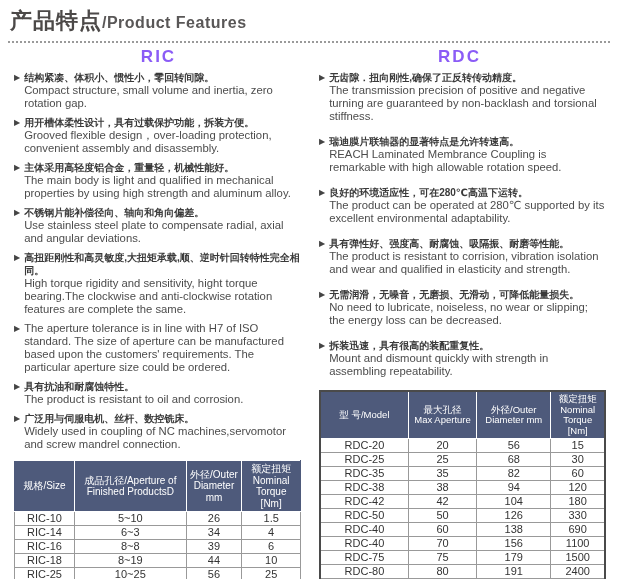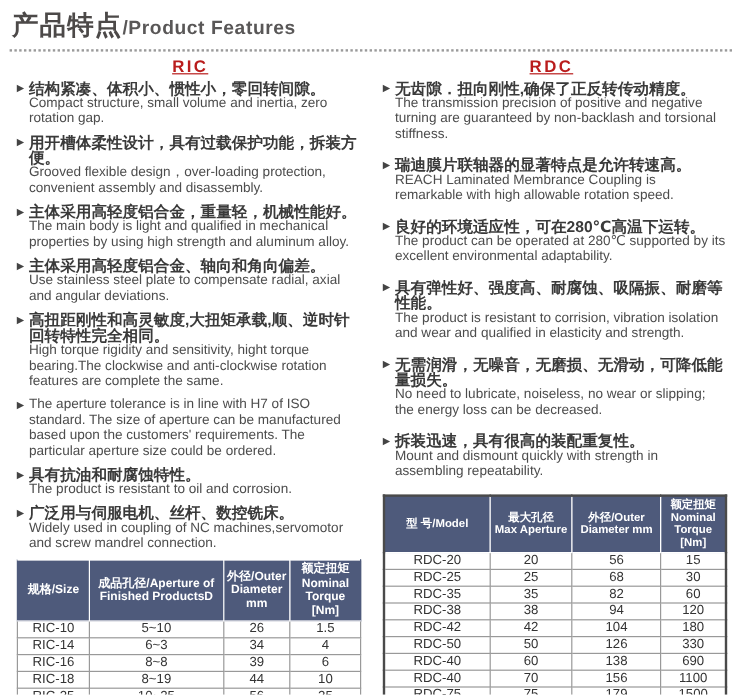--- a/index.html
+++ b/index.html
@@ -6,38 +6,38 @@
   body { background:#fff; font-family:"Liberation Sans","DejaVu Sans",sans-serif; }
   .page { width:618px; height:579px; background:#fff; overflow:hidden; padding:4px 8px 17px 8px; }
 
   
   .hdr { padding:2px 2px 5px 2px; border-bottom:2px dotted #9a9a9a; white-space:nowrap; }
   .hdr .cn { font-size:22px; font-weight:bold; color:#4c4948; letter-spacing:1px; }
   .hdr .en { font-size:16px; font-weight:bold; color:#595757; letter-spacing:.5px; }
 
   
   .col-heads { display:flex; }
-  .col-heads div { flex:1; text-align:center; font-size:14px; font-weight:bold; color:#b91c1c; letter-spacing:2px; padding:4px 0 2px 0;text-decoration:underline; }
+  .col-heads div { flex:1; text-align:center; font-size:17px; font-weight:bold; color:#8b5cf6; letter-spacing:2px; padding:4px 0 2px 0; }
 
   
   .cols { display:flex; height:514px; }
   .col { flex:1; display:flex; flex-direction:column; padding:2px 4px 0 6px; }
   .col.right { padding-left:14px; }
 
   
   .bullet { display:flex; margin-bottom:6px; }
   .col.right .bullet { margin-bottom:12px; }
   .marker { font-size:8px; color:#444; margin:2px 4px 0 0; flex:0 0 auto; }
-  .cn-line { font-size:13px; font-weight:bold; color:#3a3a3a; line-height:13px; }
+  .cn-line { font-size:10px; font-weight:bold; color:#3a3a3a; line-height:13px; }
   .en-line { font-size:11.3px; color:#4c4c4c; line-height:13px; }
 
   
   .bottom { margin-top:auto; }
   table { border-collapse:collapse; width:100%; table-layout:fixed; }
-  th { background:#4e5a7b; color:#fff; font-size:10px; font-weight:bold; line-height:11.5px;
+  th { background:#4e5a7b; color:#fff; font-size:10px; font-weight:normal; line-height:11.5px;
        text-align:center; vertical-align:middle; white-space:pre-line; border:1px solid #fff; padding:2px 0; }
   td { font-size:11px; color:#333; text-align:center; height:13.5px; line-height:13px;
        border:1px solid #999; background:#fff; padding:0; }
   .ric-table { border-bottom:2px solid #4a4a4a; }
   .ric-table th:first-child { border-left:1px solid #4e5a7b; }
   .ric-table th:last-child { border-right:1px solid #4e5a7b; }
   .rdc-table { border:2px solid #4a4a4a; }
   .rdc-table th { font-size:9.5px; line-height:10.5px; }
   .col-w1{width:21%} .col-w2{width:39%} .col-w3{width:19.5%} .col-w4{width:20.5%}
   .rcol-w1{width:31%} .rcol-w2{width:24%} .rcol-w3{width:26%} .rcol-w4{width:19%}
@@ -77,21 +77,21 @@
       <div class="bullet">
         <span class="marker">▶</span>
         <div>
             <div class="cn-line">主体采用高轻度铝合金，重量轻，机械性能好。</div>
         <div class="en-line">The main body is light and qualified in mechanical properties by using high strength and aluminum alloy.</div>
           </div>
       </div>
       <div class="bullet">
         <span class="marker">▶</span>
         <div>
-            <div class="cn-line">主体采用高轻度铝合金、轴向和角向偏差。</div>
+            <div class="cn-line">不锈钢片能补偿径向、轴向和角向偏差。</div>
         <div class="en-line">Use stainless steel plate to compensate radial, axial and angular deviations.</div>
           </div>
       </div>
       <div class="bullet">
         <span class="marker">▶</span>
         <div>
             <div class="cn-line">高扭距刚性和高灵敏度,大扭矩承载,顺、逆时针回转特性完全相同。</div>
         <div class="en-line">High torque rigidity and sensitivity, hight torque bearing.The clockwise and anti-clockwise rotation features are complete the same.</div>
           </div>
       </div>

